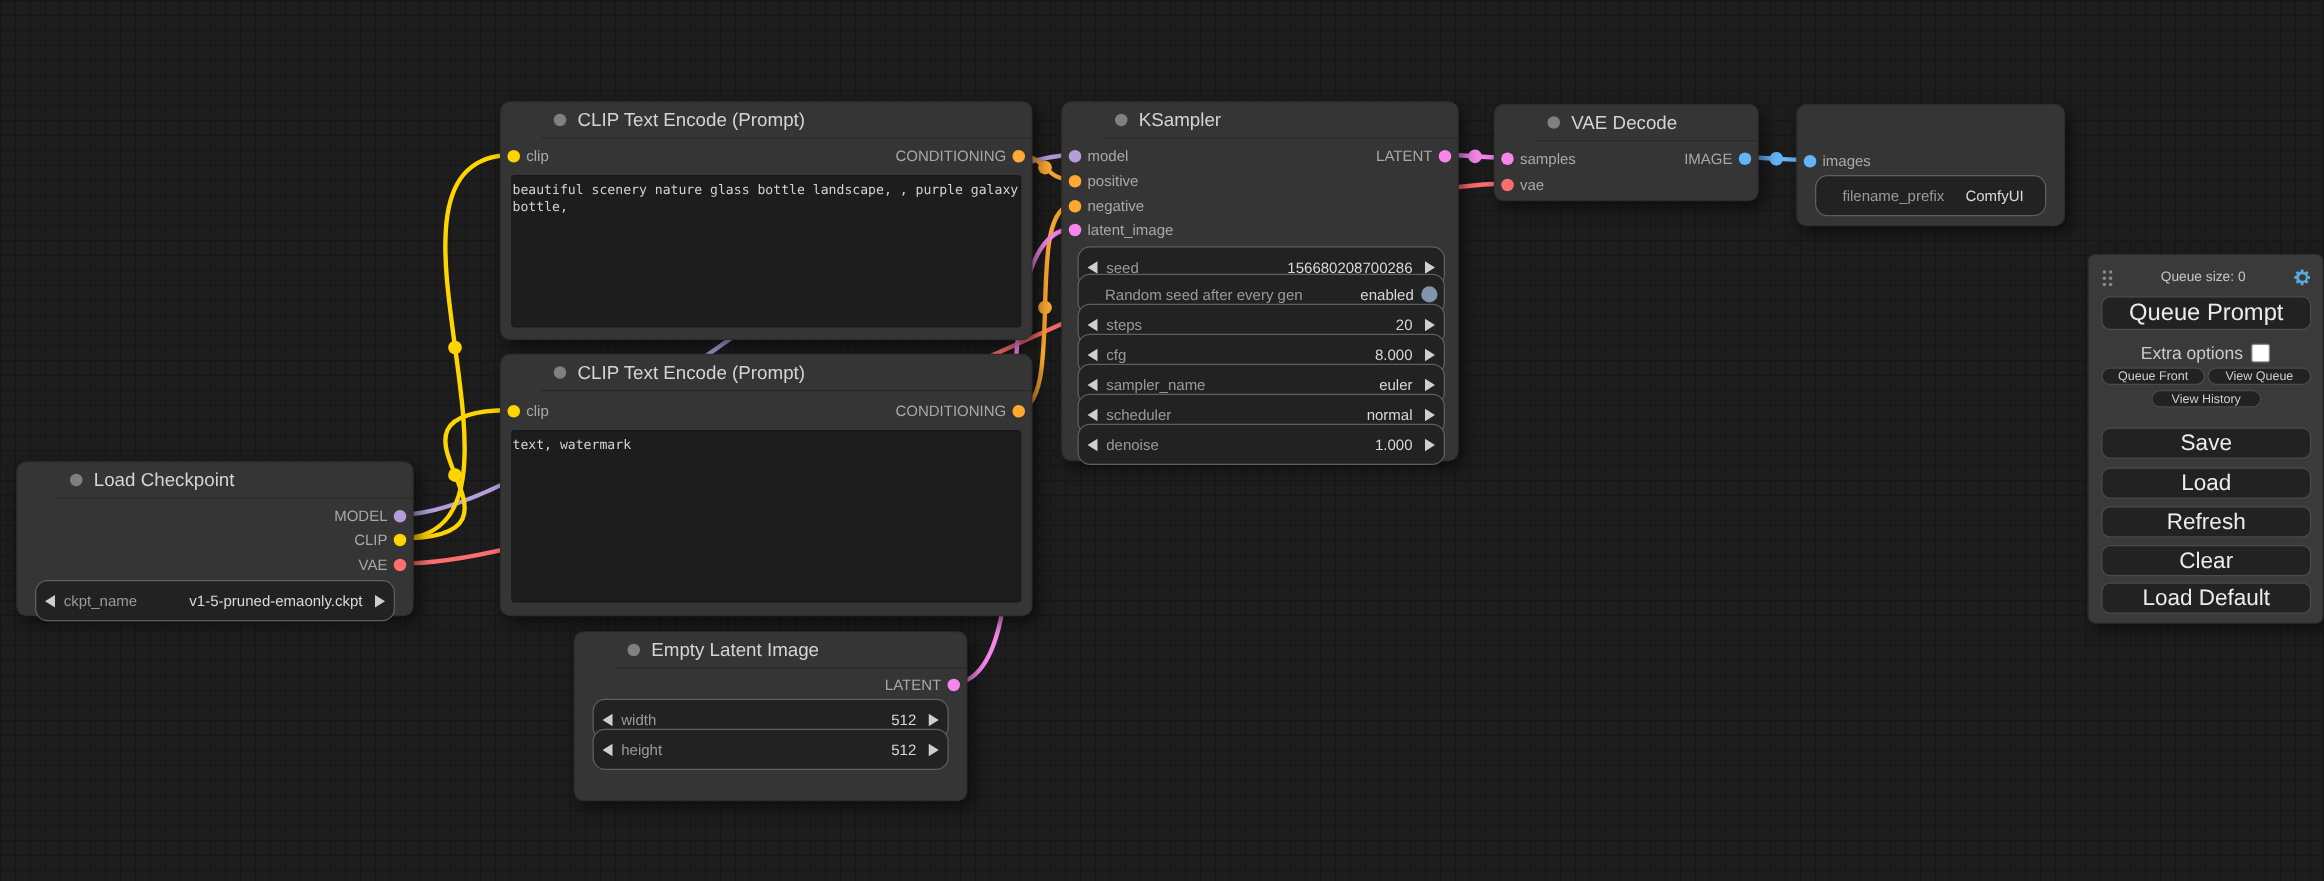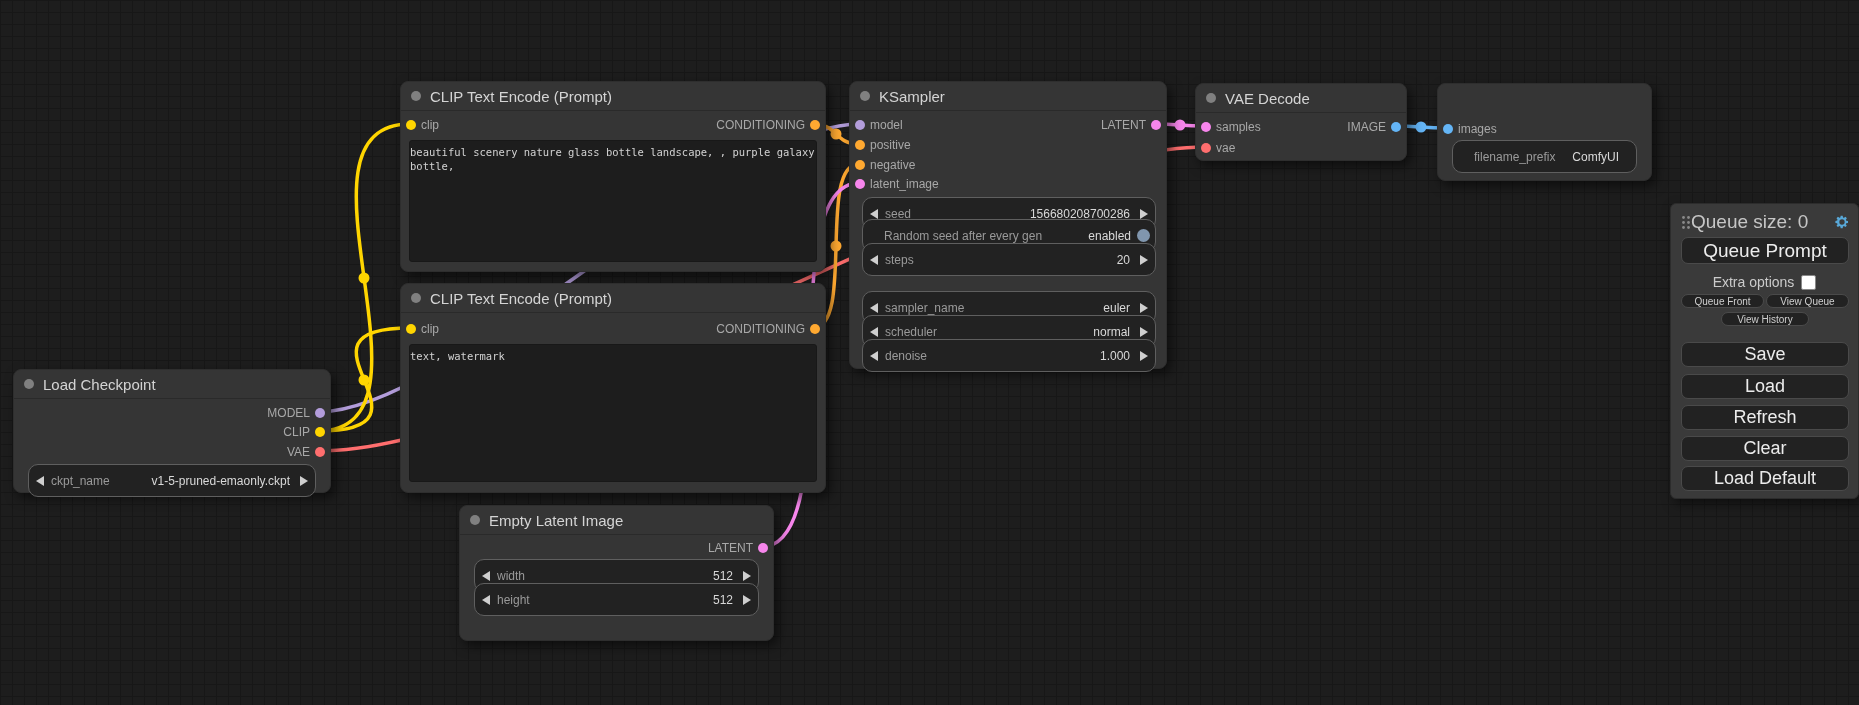--- a/index.html
+++ b/index.html
@@ -13,21 +13,21 @@
     font-family:"Liberation Sans", sans-serif;
     -webkit-font-smoothing:antialiased;
   }
   #wires{position:absolute;left:0;top:0;z-index:1;}
   .node{
     position:absolute;z-index:2;background:#353535;border:1px solid #2e2e2e;
     border-radius:8px;box-shadow:4px 5px 12px rgba(0,0,0,.55);
   }
   .node-title{
     height:28px;display:flex;align-items:center;gap:9px;padding:0 10px;
-    border-bottom:1px solid #2a2a2a;color:#d4d4d4;font-size:15px;white-space:nowrap;
+    border-bottom:1px solid #2a2a2a;color:#d4d4d4;font-size:15px;white-space:nowrap;margin-left:32px;
   }
   .tdot{width:10px;height:10px;border-radius:50%;background:#808080;flex:0 0 auto;}
   .srow{position:absolute;height:20px;display:flex;align-items:center;font-size:12px;color:#a8a8a8;white-space:nowrap;}
   .srow.in{left:0;padding-left:20px;}
   .srow.out{right:0;padding-right:20px;}
   .sdot{position:absolute;top:5px;width:10px;height:10px;border-radius:50%;}
   .srow.in  .sdot{left:5px;}
   .srow.out .sdot{right:5px;}
   .c-model{background:#B39DDB;} .c-clip{background:#FFD500;} .c-vae{background:#FF6E6E;}
   .c-cond{background:#FFA931;}  .c-latent{background:#F786EC;} .c-image{background:#64B5F6;}
@@ -48,21 +48,21 @@
     font-size:10.5px;line-height:14px;padding:4px 0;box-sizing:border-box;
     white-space:pre-wrap;word-break:break-word;overflow:hidden;
   }
   
   #queue-panel{
     position:absolute;left:1670px;top:203px;width:187px;height:294px;z-index:3;
     background:#3a3a3a;border:1px solid #2c2c2c;border-radius:6px;
     box-shadow:4px 5px 12px rgba(0,0,0,.5);
   }
   .qheader{position:absolute;top:6px;left:10px;right:8px;height:24px;display:flex;align-items:center;}
-  .qtitle{flex:1;color:#c6c6c6;font-size:19px;}
+  .qtitle{flex:1;text-align:center;color:#c6c6c6;font-size:11px;}
   .qbtn{
     position:absolute;background:#222;border:1px solid #4a4a4a;border-radius:7px;
     color:#ececec;display:flex;align-items:center;justify-content:center;
     box-sizing:border-box;cursor:default;
   }
   .qbig{left:10px;right:9px;height:25px;font-size:18px;}
   .qsmall{height:14px;font-size:10px;color:#cfcfcf;border-radius:8px;}
   .extra-row{position:absolute;top:70px;left:0;right:0;display:flex;align-items:center;justify-content:center;gap:7px;color:#cbcbcb;font-size:14px;}
   .checkbox{width:13px;height:13px;background:#fff;border:1px solid #888;border-radius:2px;}
 </style>
@@ -208,20 +208,26 @@
       <span class="wlabel" style="margin-left:14px;">Random seed after every gen</span>
       <span class="wvalue" style="margin-right:6px;">enabled</span>
       <span class="toggle"></span>
     </div>
     <div class="widget" style="top:161px;left:12px;right:10px;">
       <span class="warr l"></span>
       <span class="wlabel">steps</span>
       <span class="wvalue">20</span>
       <span class="warr r"></span>
     </div>
+    <div class="widget" style="top:185px;left:12px;right:10px;">
+      <span class="warr l"></span>
+      <span class="wlabel">cfg</span>
+      <span class="wvalue">8.000</span>
+      <span class="warr r"></span>
+    </div>
     <div class="widget" style="top:209px;left:12px;right:10px;">
       <span class="warr l"></span>
       <span class="wlabel">sampler_name</span>
       <span class="wvalue">euler</span>
       <span class="warr r"></span>
     </div>
     <div class="widget" style="top:233px;left:12px;right:10px;">
       <span class="warr l"></span>
       <span class="wlabel">scheduler</span>
       <span class="wvalue">normal</span>

